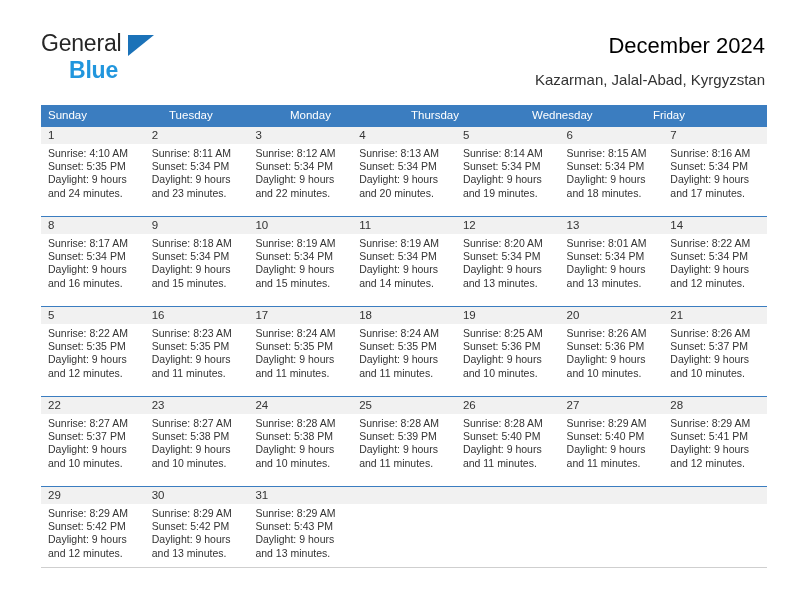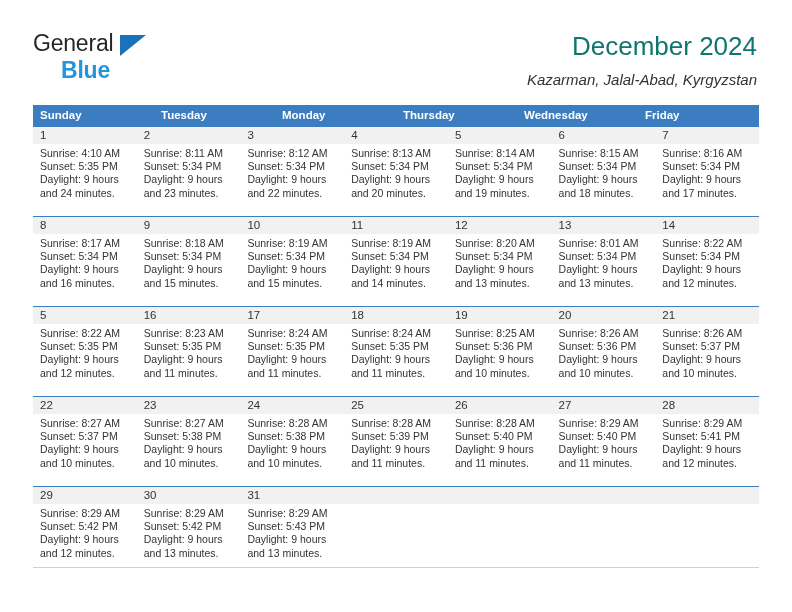--- a/index.html
+++ b/index.html
@@ -12,20 +12,21 @@
     background: #ffffff;
     font-family: "Liberation Sans", sans-serif;
     color: #222222;
     overflow: hidden;
   }
   .page {
     position: relative;
     width: 768px;
     height: 612px;
     box-sizing: border-box;
+    margin-left: 8px;
   }
 
   
   .header {
     position: absolute;
     left: 0;
     top: 0;
     width: 792px;
     height: 100px;
   }
@@ -63,32 +64,31 @@
     letter-spacing: -0.2px;
     font-weight: bold;
   }
   .title-block {
     position: absolute;
     right: 35px;
     top: 28px;
     text-align: right;
   }
   .cal-title {
-    font-size: 26px;
-    color: #0f766e;
+    font-size: 22px;
+    color: #000000;
     line-height: 36px;
     white-space: nowrap;
   }
   .cal-subtitle {
     font-size: 15px;
     color: #333333;
     line-height: 20px;
     margin-top: 6px;
     white-space: nowrap;
-    font-style: italic;
   }
 
   
   .calendar {
     position: absolute;
     left: 33px;
     top: 105px;
     width: 726px;
   }
   .weekday-row {
@@ -97,21 +97,20 @@
     height: 21px;
   }
   .weekday {
     flex: 1 1 0;
     min-width: 0;
     color: #ffffff;
     font-size: 11.5px;
     line-height: 21px;
     padding-left: 7px;
     box-sizing: border-box;
-    font-weight: bold;
   }
   .week-row {
     display: flex;
     height: 90px;
     border-top: 1px solid #3b7dc0;
     background: #ffffff;
     box-sizing: border-box;
   }
   .week-row:first-of-type {
     border-top: none;

